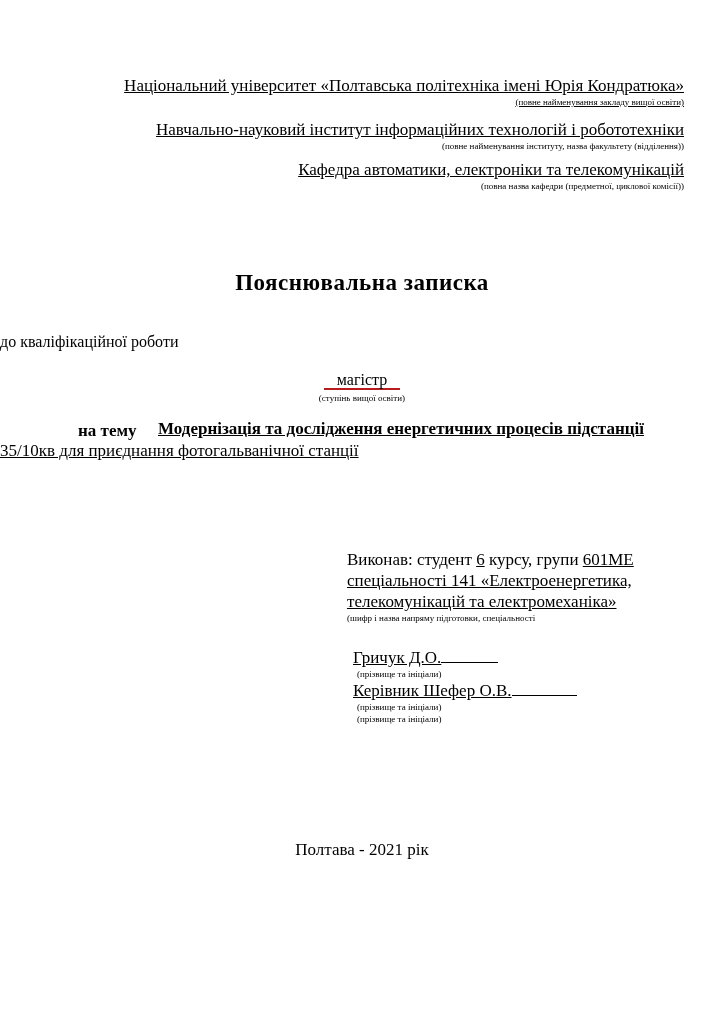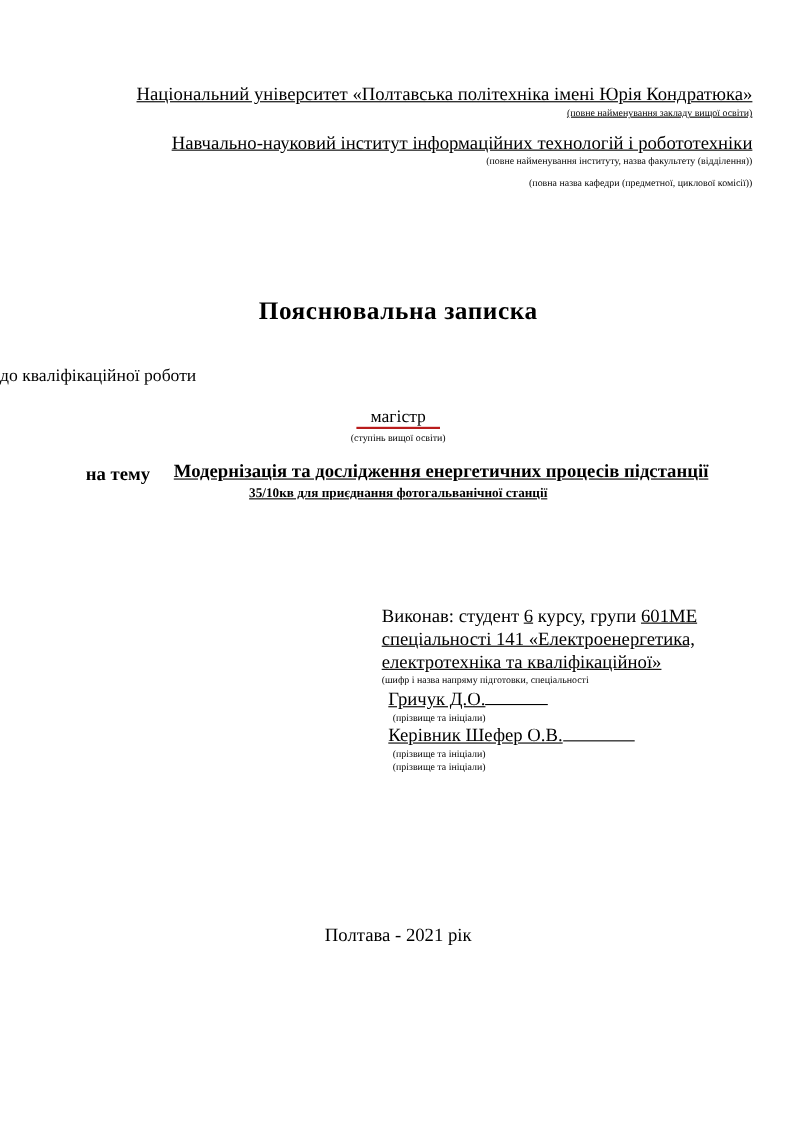--- a/index.html
+++ b/index.html
@@ -23,50 +23,51 @@
              font-size:23px;font-weight:bold;letter-spacing:.5px;}
   .doc-subtitle{position:absolute;top:333px;left:0;right:0;text-align:left;font-size:16px;}
   .degree-wrap{position:absolute;top:371px;left:0;right:0;text-align:center;font-size:16px;}
   .degree-field{border-bottom:2px solid #b91c1c;padding:0 13px;}
   .degree-caption{position:absolute;top:393px;left:0;right:0;text-align:center;font-size:9px;}
 
   
   .topic-label{position:absolute;left:78px;top:421px;font-size:17px;font-weight:bold;}
   .topic-line1{position:absolute;left:158px;top:419px;font-size:17px;font-weight:bold;
                text-decoration:underline;white-space:nowrap;}
-  .topic-line2{position:absolute;left:0;right:0;top:441px;text-align:center;
-               font-size:12px;font-weight:bold;}
+  .topic-line2{position:absolute;left:0;right:0;top:441px;text-align:left;
+               font-size:17px;font-weight:normal;}
   .topic-line2 span{text-decoration:underline;}
 
   
   .performer{position:absolute;left:347px;top:549px;width:340px;font-size:17px;line-height:21px;}
   .performer .row{white-space:nowrap;}
   .u{text-decoration:underline;}
   .small-caption{font-size:9px;line-height:12px;white-space:nowrap;}
-  .sig-block{margin-top:1px;font-family:Liberation Serif, serif;}
+  .sig-block{margin-top:23px;font-family:Liberation Serif, serif;}
   .sig-row{white-space:nowrap;padding-left:6px;}
   .sig-name{text-decoration:underline;}
   .line-fill{display:inline-block;border-bottom:1px solid #000;height:2px;vertical-align:baseline;}
   .fill-57{width:57px;}
   .fill-65{width:65px;}
   .sig-caption{padding-left:10px;}
 
   
   .footer{position:absolute;top:840px;left:0;right:0;text-align:center;font-size:17px;}
 </style>
 </head>
 <body>
 
 <div class="page">
 
   <div class="header">
     <div class="h-line">Національний університет «Полтавська політехніка імені Юрія Кондратюка»</div>
     <div class="h-caption gap1">(повне найменування  закладу вищої освіти)</div>
     <div class="h-line">Навчально-науковий інститут інформаційних технологій і робототехніки</div>
     <div class="h-caption gap2">(повне найменування інституту, назва факультету (відділення))</div>
+    <div class="h-line">Кафедра автоматики, електроніки та телекомунікацій</div>
     <div class="h-caption">(повна назва кафедри (предметної, циклової комісії))</div>
   </div>
 
   <div class="doc-title">Пояснювальна записка</div>
   <div class="doc-subtitle">до кваліфікаційної роботи</div>
 
   <div class="degree-wrap">
     <span class="degree-field">магістр</span>
   </div>
   <div class="degree-caption">(ступінь вищої освіти)</div>
@@ -75,21 +76,21 @@
   <div class="topic-line1">Модернізація та дослідження енергетичних процесів підстанції</div>
   <div class="topic-line2">
     <span>35/10кв для приєднання фотогальванічної станції</span>
   </div>
 
   <div class="performer">
     <div class="row">
       <span>Виконав: студент </span><span class="u">6</span><span> курсу, групи </span><span class="u">601МЕ</span>
     </div>
     <div class="row u">спеціальності 141 «Електроенергетика,</div>
-    <div class="row u">електротехніка та кваліфікаційної»</div>
+    <div class="row u">телекомунікацій та електромеханіка»</div>
     <div class="small-caption">(шифр і назва напряму підготовки, спеціальності</div>
 
     <div class="sig-block">
       <div class="sig-row">
         <span class="sig-name">Гричук Д.О.</span><span class="line-fill fill-57"></span>
       </div>
       <div class="small-caption sig-caption">(прізвище та ініціали)</div>
 
       <div class="sig-row">
         <span class="sig-name">Керівник Шефер О.В.</span><span class="line-fill fill-65"></span>

